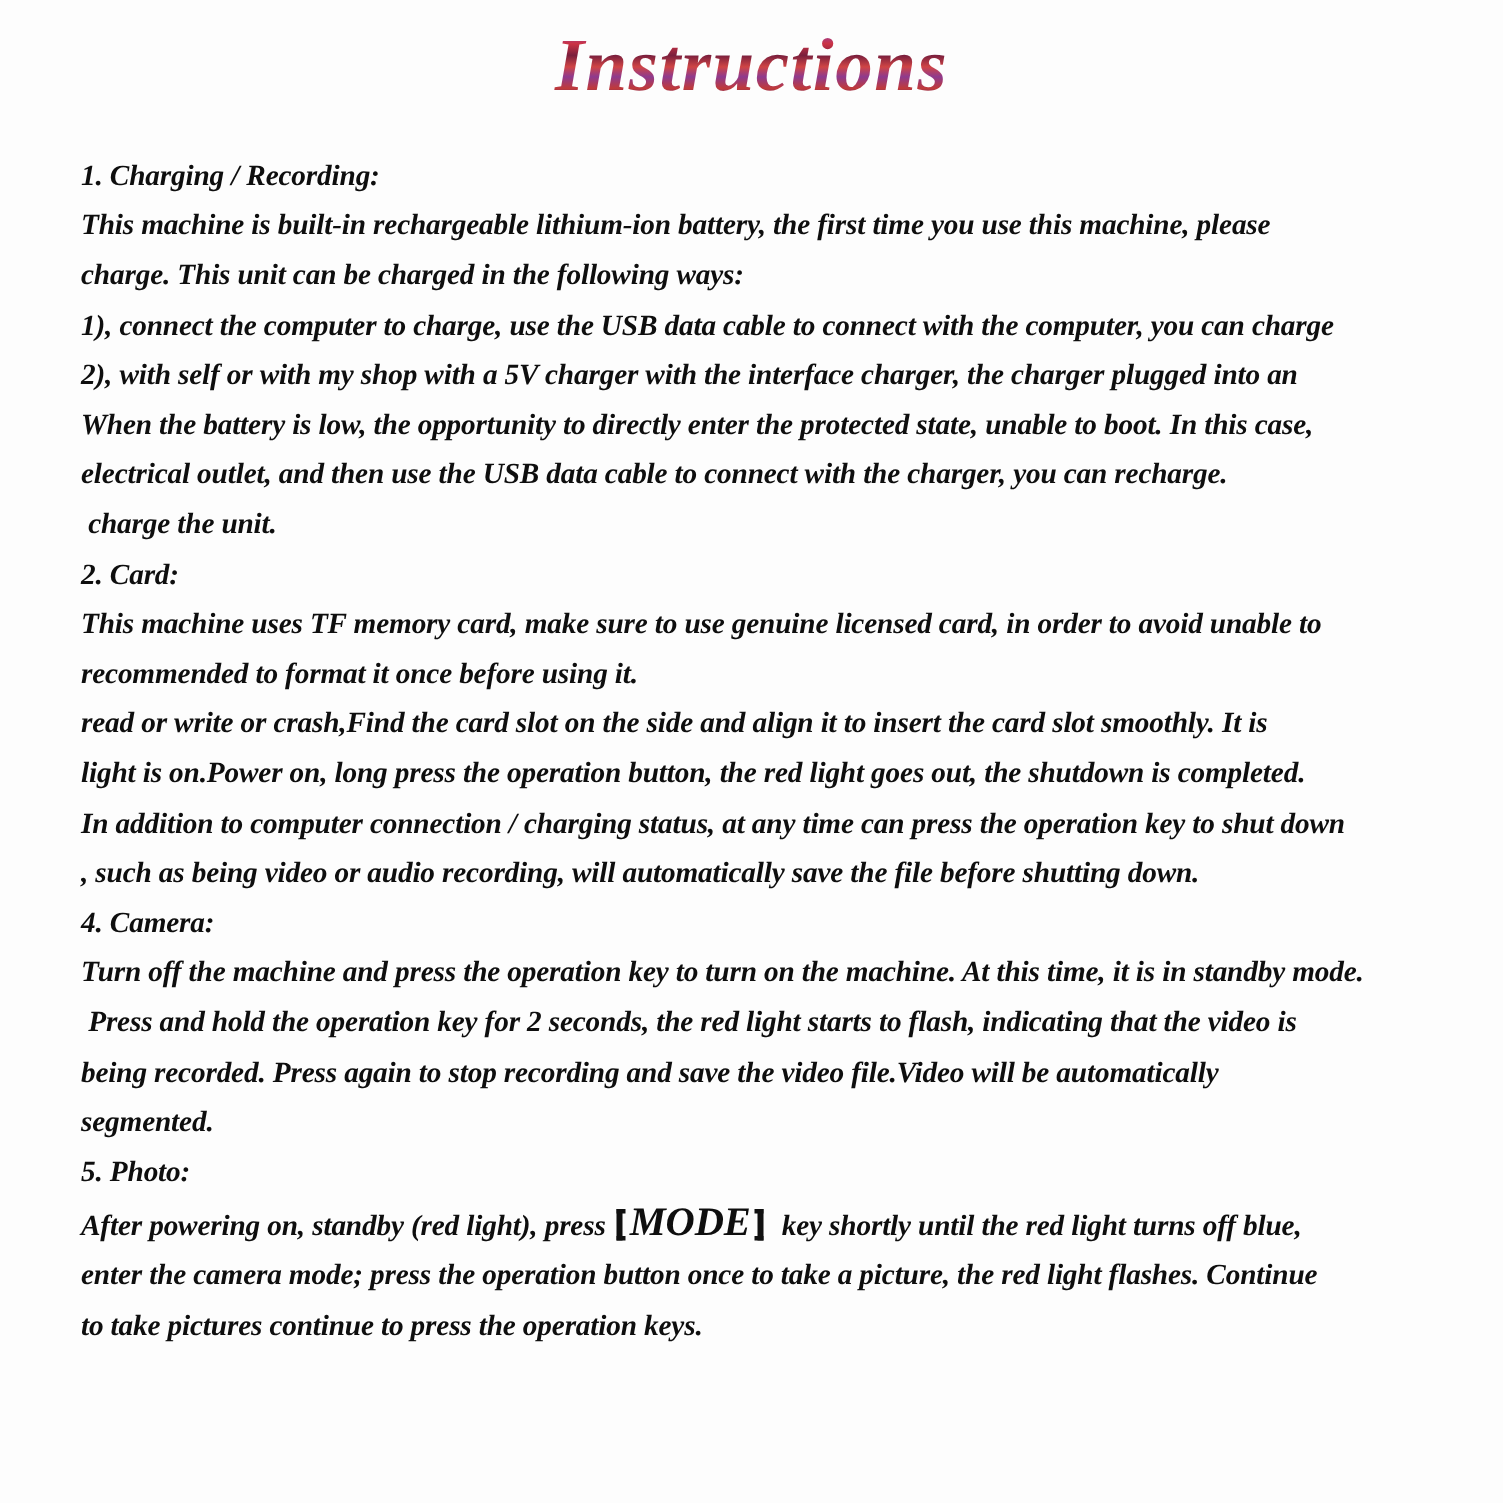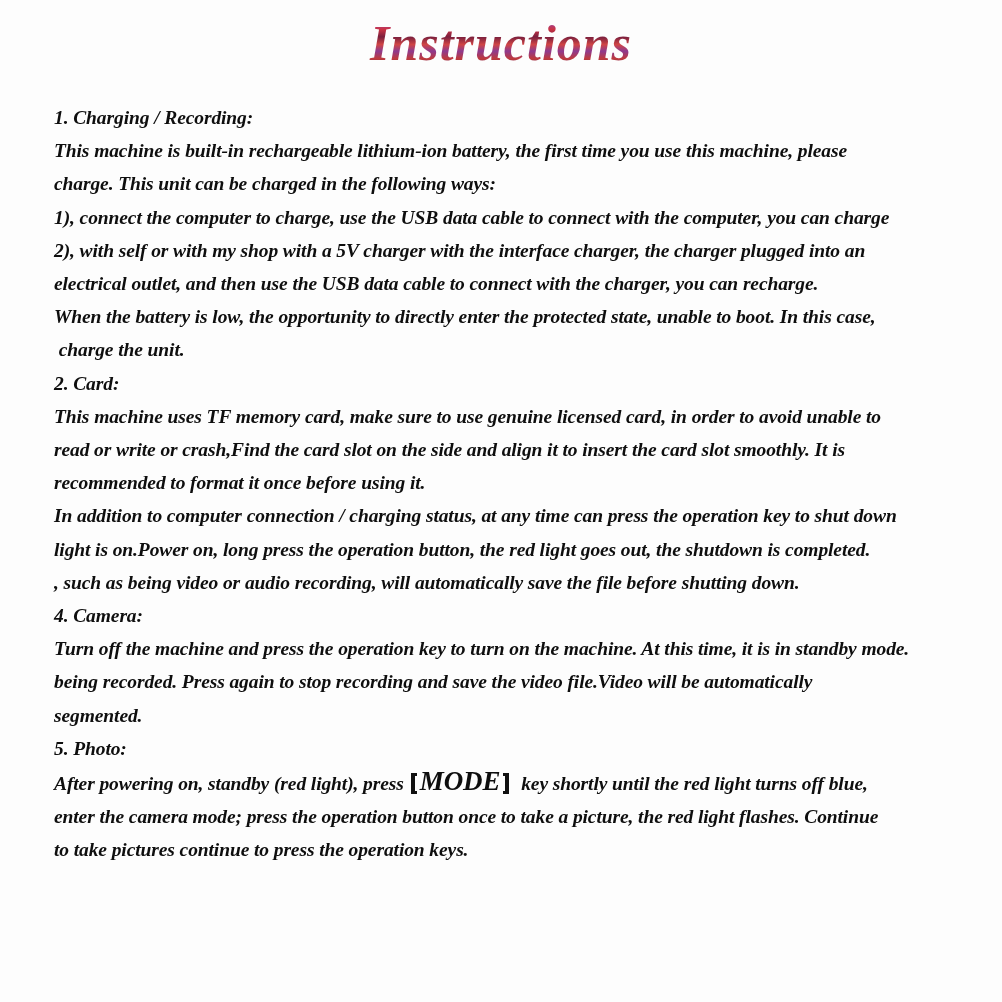--- a/index.html
+++ b/index.html
@@ -72,35 +72,36 @@
 
   <h1 class="title">Instructions</h1>
 
   <div class="content">
 
     <div class="line">1. Charging / Recording:</div>
     <div class="line">This machine is built-in rechargeable lithium-ion battery, the first time you use this machine, please</div>
     <div class="line">charge. This unit can be charged in the following ways:</div>
     <div class="line">1), connect the computer to charge, use the USB data cable to connect with the computer, you can charge</div>
     <div class="line">2), with self or with my shop with a 5V charger with the interface charger, the charger plugged into an</div>
+    <div class="line">When the battery is low, the opportunity to directly enter the protected state, unable to boot. In this case,</div>
     <div class="line">electrical outlet, and then use the USB data cable to connect with the charger, you can recharge.</div>
-    <div class="line">When the battery is low, the opportunity to directly enter the protected state, unable to boot. In this case,</div>
     <div class="line"> charge the unit.</div>
 
     <div class="line">2. Card:</div>
     <div class="line">This machine uses TF memory card, make sure to use genuine licensed card, in order to avoid unable to</div>
+    <div class="line">recommended to format it once before using it.</div>
     <div class="line">read or write or crash,Find the card slot on the side and align it to insert the card slot smoothly. It is</div>
-    <div class="line">recommended to format it once before using it.</div>
 
+    <div class="line">light is on.Power on, long press the operation button, the red light goes out, the shutdown is completed.</div>
     <div class="line">In addition to computer connection / charging status, at any time can press the operation key to shut down</div>
-    <div class="line">light is on.Power on, long press the operation button, the red light goes out, the shutdown is completed.</div>
     <div class="line">, such as being video or audio recording, will automatically save the file before shutting down.</div>
 
     <div class="line">4. Camera:</div>
     <div class="line">Turn off the machine and press the operation key to turn on the machine. At this time, it is in standby mode.</div>
+    <div class="line"> Press and hold the operation key for 2 seconds, the red light starts to flash, indicating that the video is</div>
     <div class="line">being recorded. Press again to stop recording and save the video file.Video will be automatically</div>
     <div class="line">segmented.</div>
 
     <div class="line">5. Photo:</div>
     <div class="line"><span>After powering on, standby (red light), press</span><span class="mode"><span class="br br-l"></span><span>MODE</span><span class="br br-r"></span></span><span> key shortly until the red light turns off blue,</span></div>
     <div class="line">enter the camera mode; press the operation button once to take a picture, the red light flashes. Continue</div>
     <div class="line">to take pictures continue to press the operation keys.</div>
 
   </div>
 </div>

